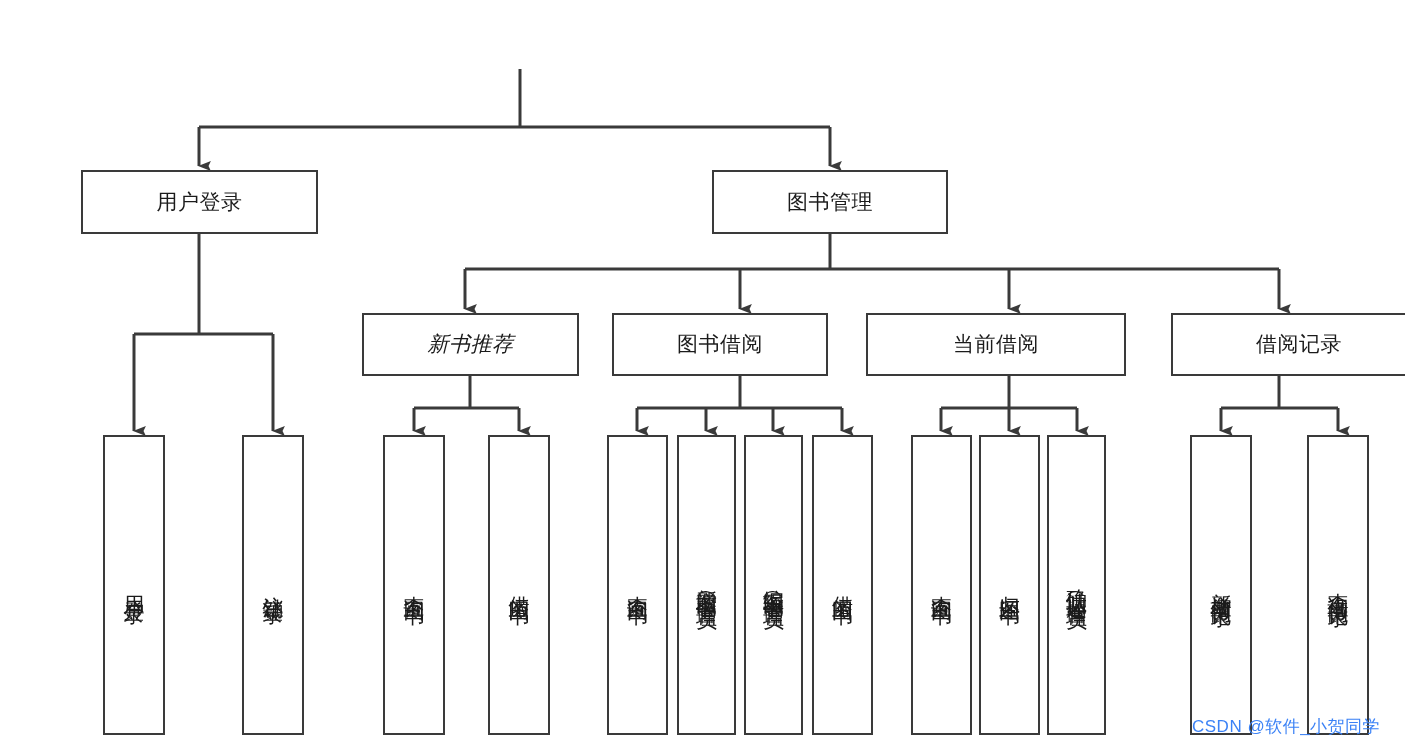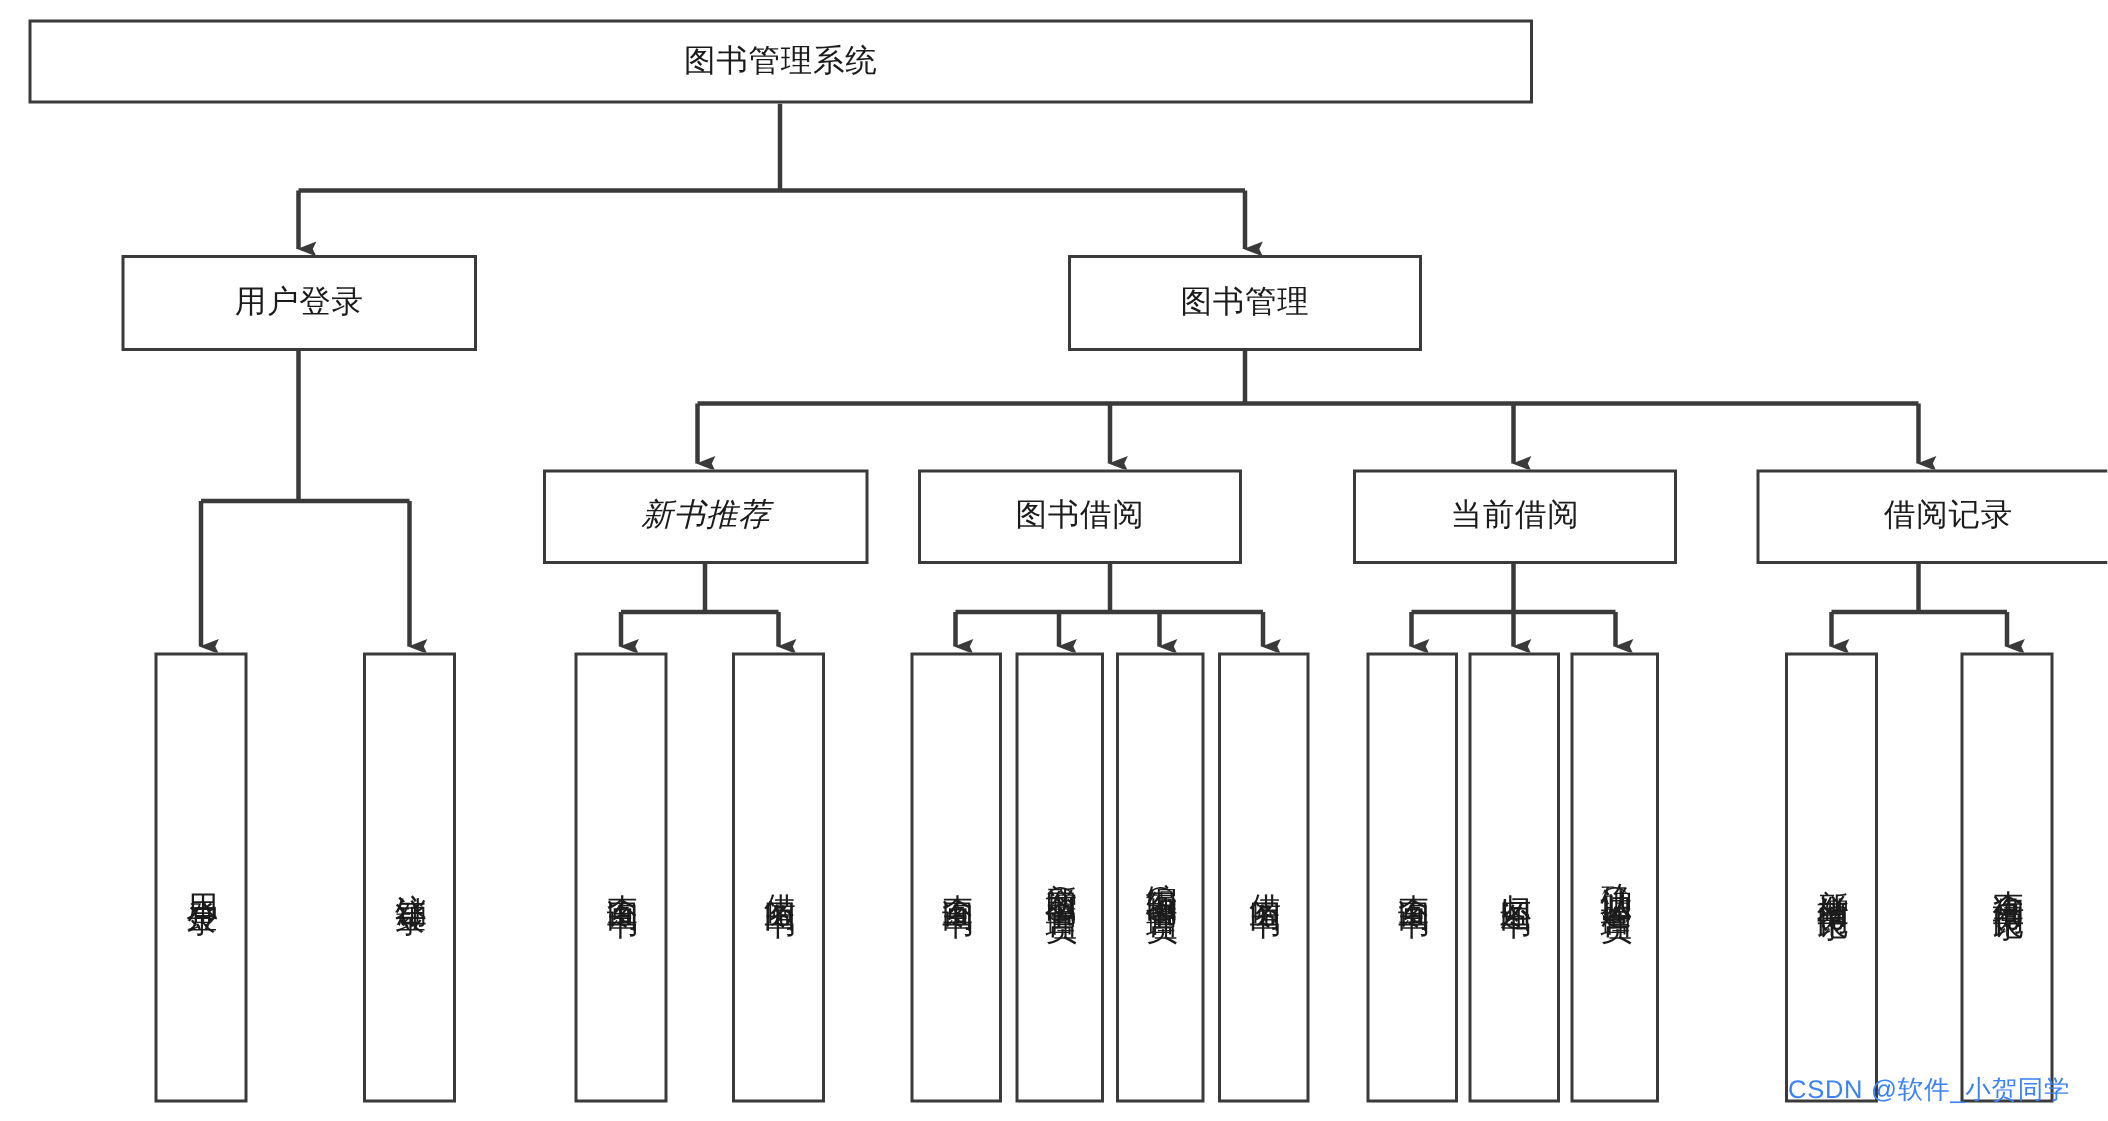--- a/index.html
+++ b/index.html
@@ -116,41 +116,38 @@
       <path d="M 1009 408 L 1009 431" marker-end="url(#arrow)"></path>
       <path d="M 1077 408 L 1077 431" marker-end="url(#arrow)"></path>
 
       <path d="M 1279 376 L 1279 408"></path>
       <path d="M 1221 408 L 1338 408"></path>
       <path d="M 1221 408 L 1221 431" marker-end="url(#arrow)"></path>
       <path d="M 1338 408 L 1338 431" marker-end="url(#arrow)"></path>
     </g>
   </svg>
 
-  <div class="node horiz" style="left:19px; top:13px; width:1003px; height:56px;">
-    <span class="label">图书管理系统</span>
-  </div>
 
   <div class="node horiz" style="left:81px; top:170px; width:237px; height:64px;">
     <span class="label">用户登录</span>
   </div>
 
   <div class="node horiz" style="left:712px; top:170px; width:236px; height:64px;">
     <span class="label">图书管理</span>
   </div>
 
   <div class="node horiz" style="left:362px; top:313px; width:217px; height:63px;font-style:italic;">
     <span class="label">新书推荐</span>
   </div>
 
   <div class="node horiz" style="left:612px; top:313px; width:216px; height:63px;">
     <span class="label">图书借阅</span>
   </div>
 
-  <div class="node horiz" style="left:902px; top:313px; width:216px; height:63px;">
+  <div class="node horiz" style="left:866px; top:313px; width:260px; height:63px;">
     <span class="label">当前借阅</span>
   </div>
 
   <div class="node horiz" style="left:1171px; top:313px; width:256px; height:63px;">
     <span class="label">借阅记录</span>
   </div>
 
   <div class="node vert" style="left:103px; top:435px; width:62px; height:300px;">
     <span class="label">用户登录</span>
   </div>

